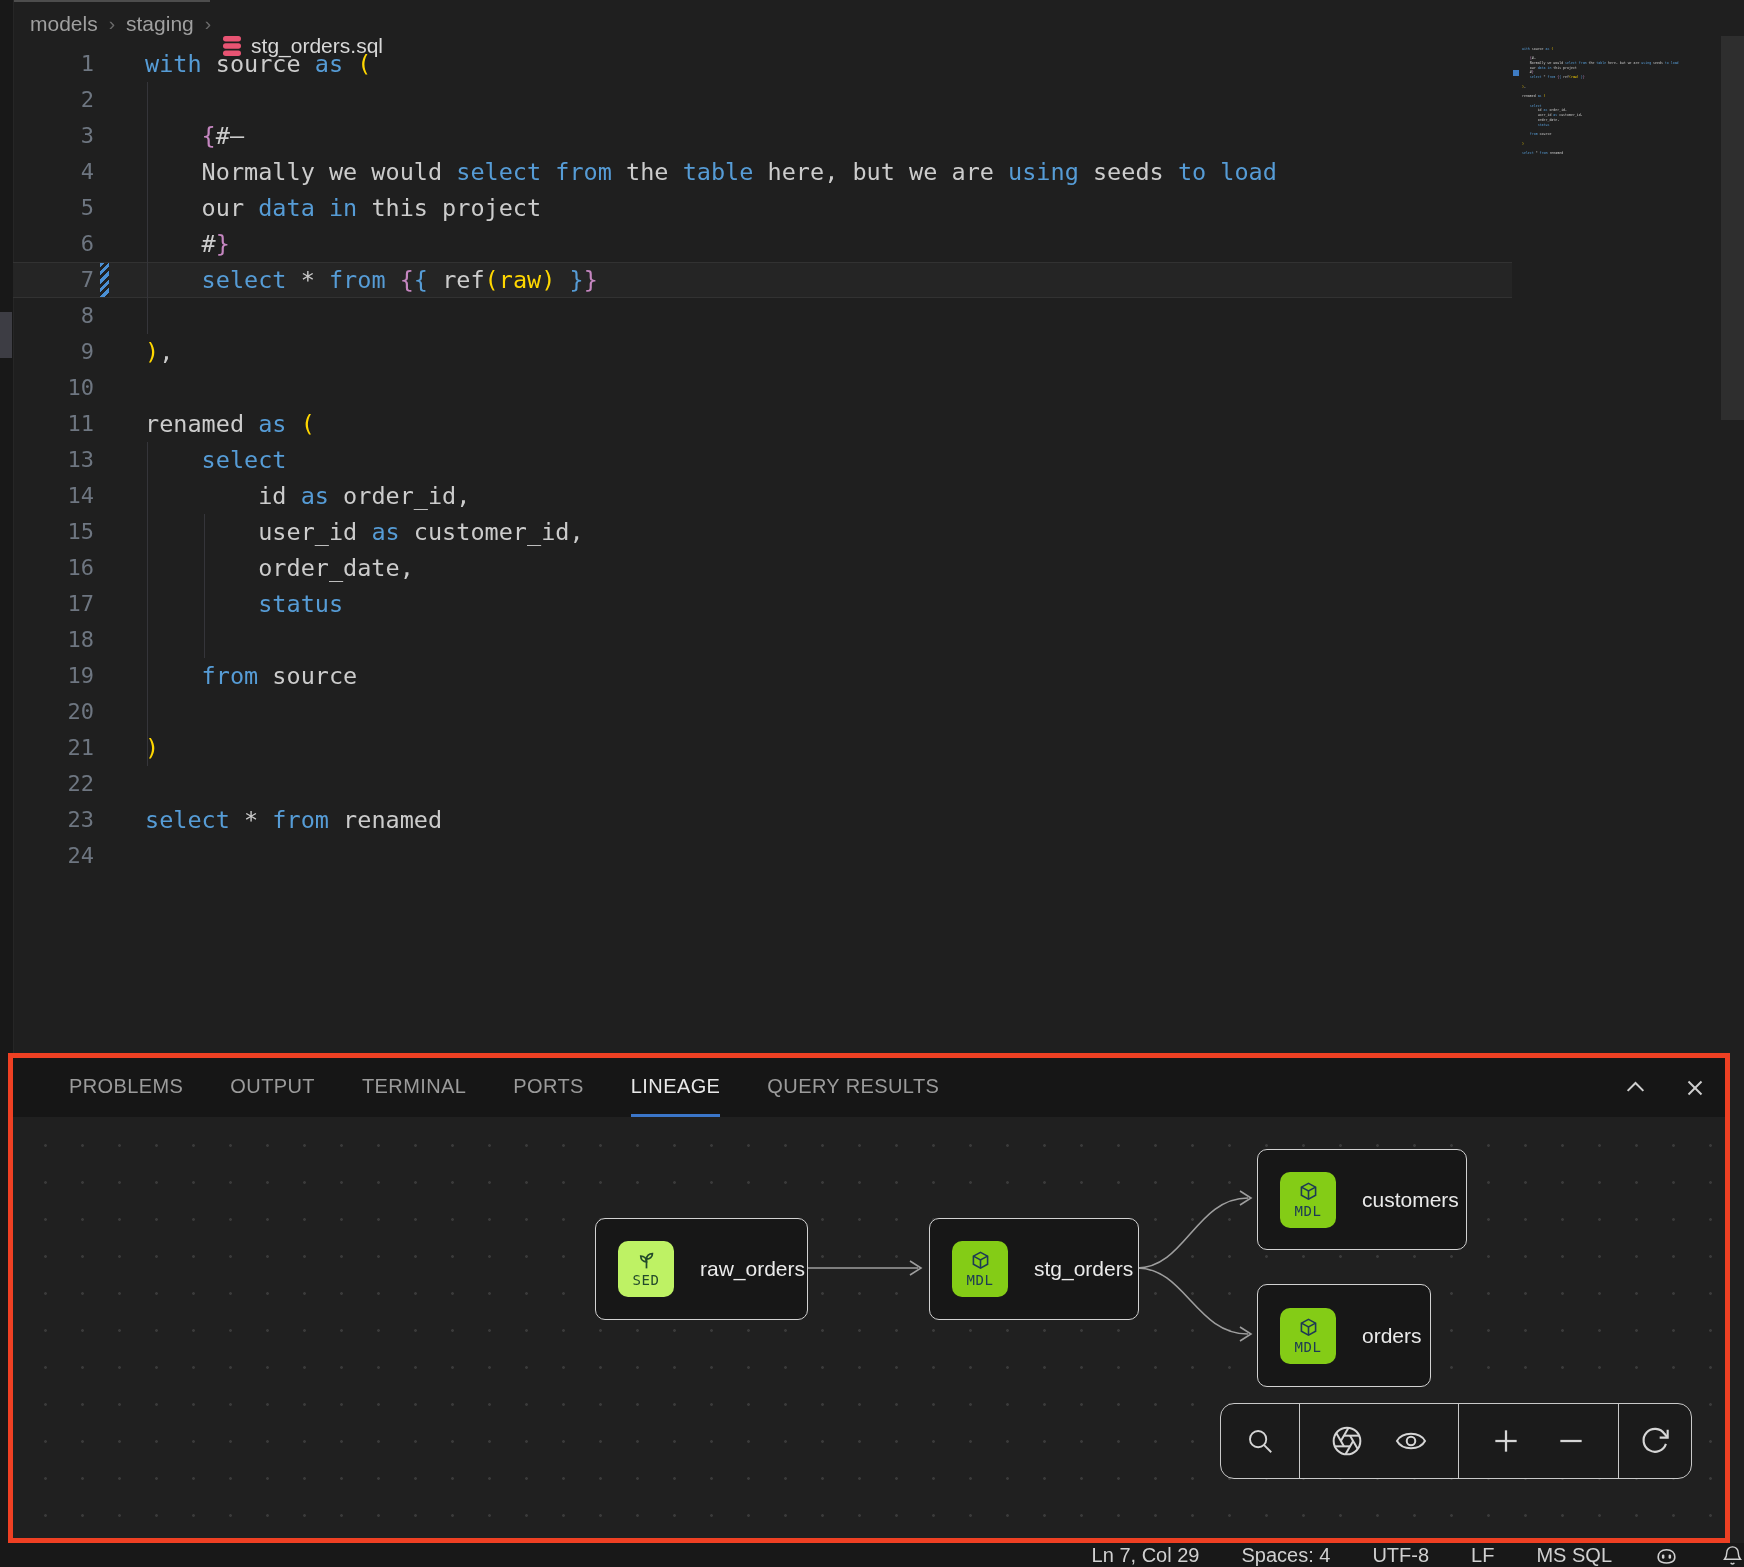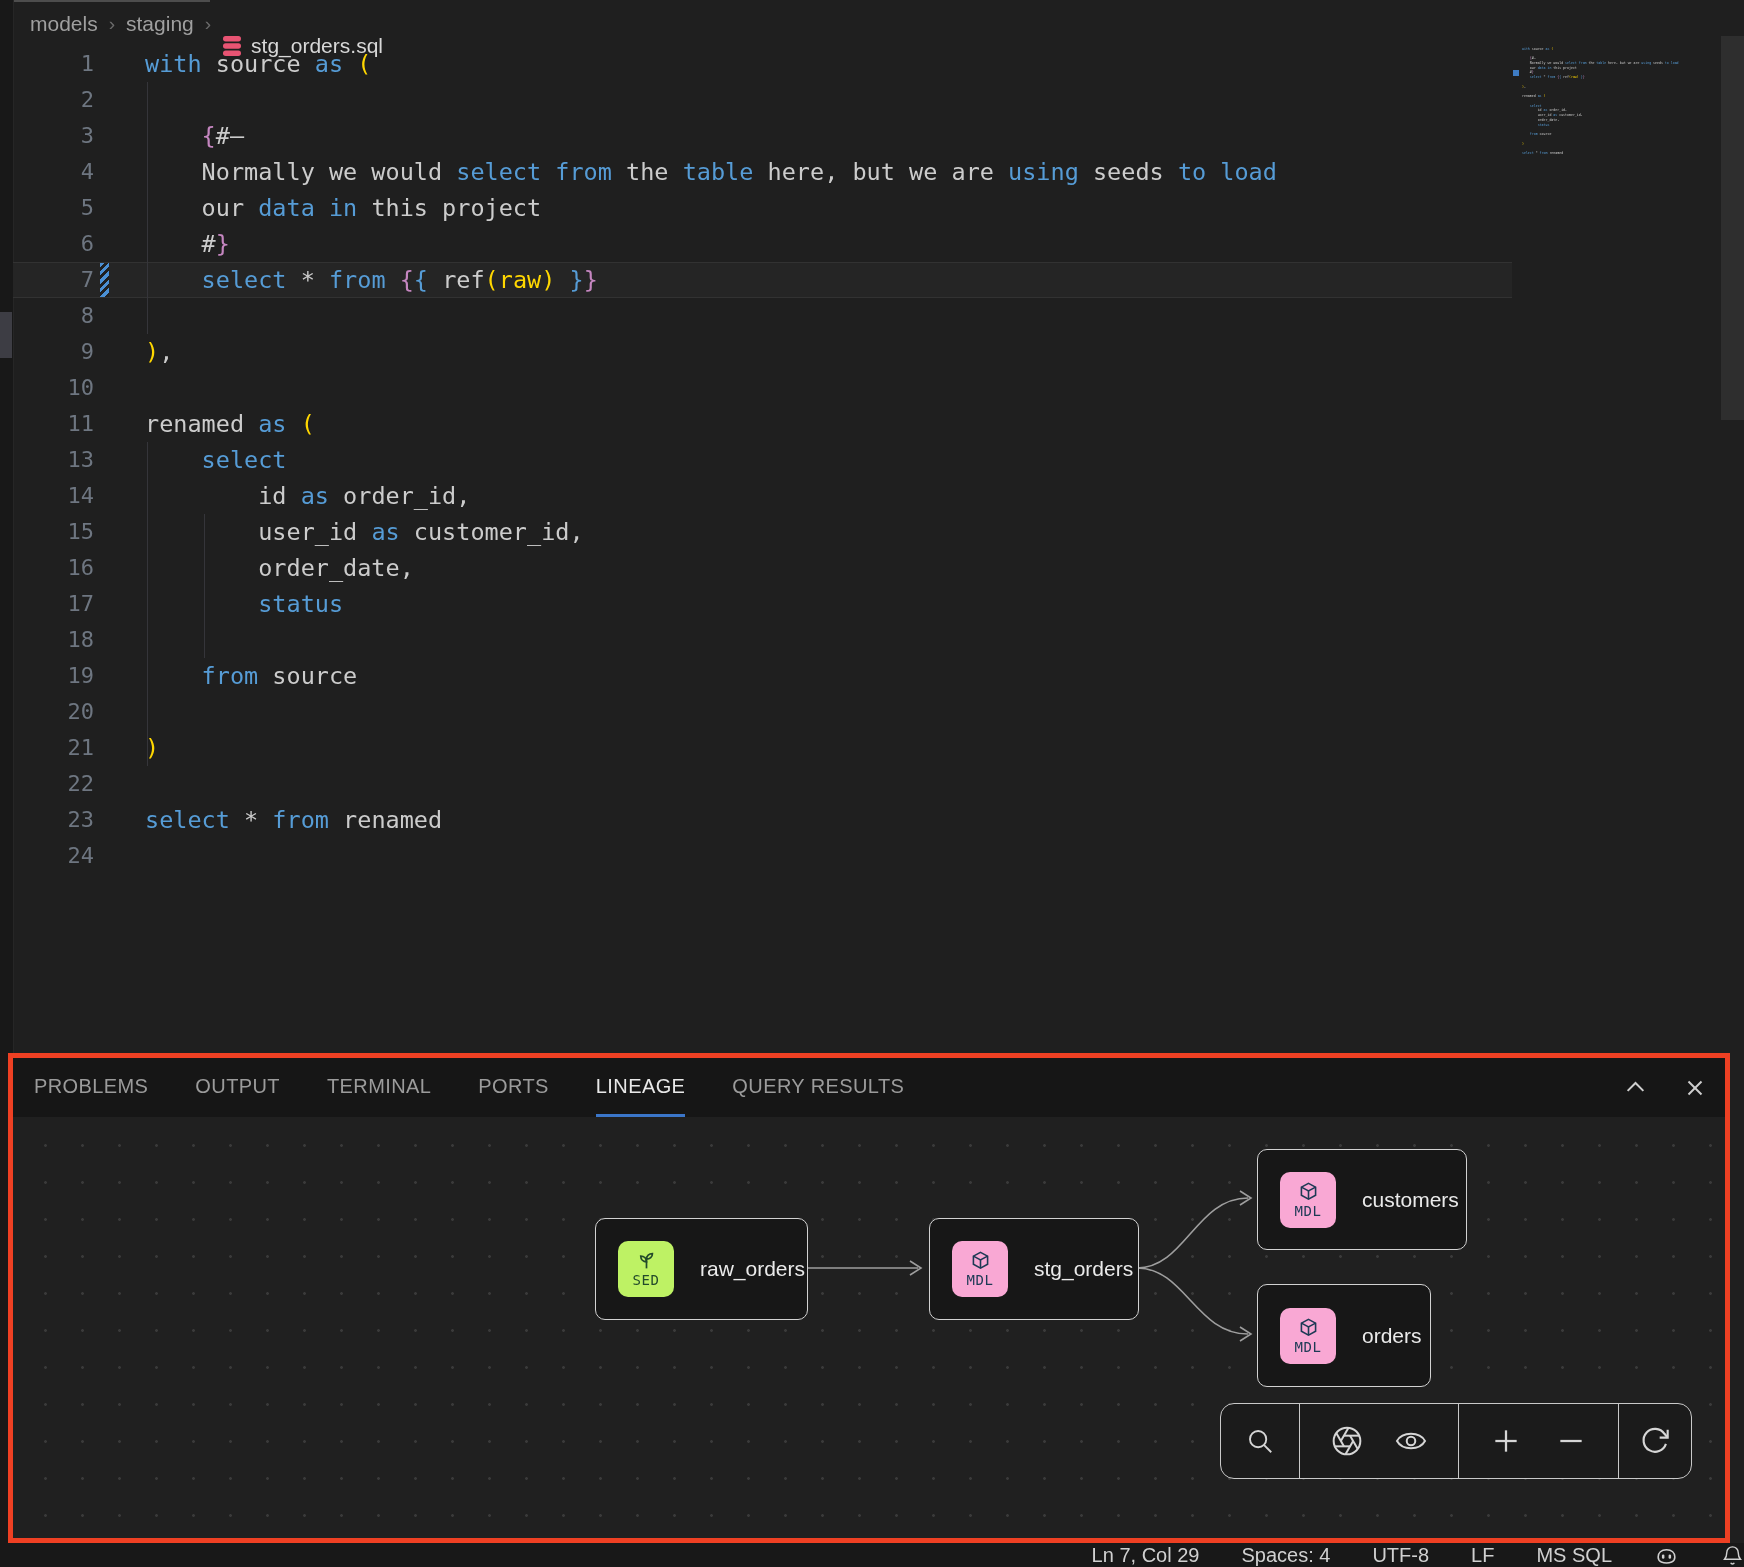--- a/index.html
+++ b/index.html
@@ -26,31 +26,31 @@
   .kw{color:#569cd6}.tx{color:#cccccc}.yl{color:#ffd700}.mg{color:#c586c0}
   .iguide{position:absolute;width:0;border-left:1px solid #35353a;}
   
   .minimap{position:absolute;left:1522px;top:46px;width:196px;height:130px;overflow:hidden;}
   .minimap-inner{transform:scale(0.25);transform-origin:top left;width:780px;}
   .mini-row{height:19px;line-height:19px;font-family:"DejaVu Sans Mono",monospace;font-size:13px;white-space:pre;}
   .mini-marker{position:absolute;left:1513px;top:70px;width:6px;height:6px;background:#3e7cc4;}
   .scrollbar{position:absolute;left:1721px;top:36px;width:23px;height:384px;background:#3a3a3a;opacity:.55;}
   
   .panel-header{position:absolute;left:13px;top:1058px;width:1717px;height:59px;background:#161616;display:flex;align-items:stretch;}
-  .tabs{display:flex;gap:47px;padding-left:21px;align-items:stretch;}
+  .tabs{display:flex;gap:47px;padding-left:56px;align-items:stretch;}
   .tab{display:flex;align-items:center;font-size:20px;letter-spacing:.4px;color:#9b9b9b;border-bottom:3px solid transparent;cursor:default;}
   .tab.active{color:#e8e8e8;border-bottom-color:#3b76c9;}
   .panel-actions{position:absolute;right:18px;top:0;height:59px;display:flex;align-items:center;gap:26px;}
   .canvas{position:absolute;left:13px;top:1117px;width:1717px;height:421px;background:#202020;
           background-image:radial-gradient(#3a3a3a 1.3px,transparent 1.5px);background-size:37px 37px;background-position:14px 10px;}
   
   .node{position:absolute;background:#171717;border:1.5px solid #d2d2d2;border-radius:10px;display:flex;align-items:center;z-index:3;}
   .badge{width:56px;height:56px;border-radius:10px;margin-left:22px;display:flex;flex-direction:column;align-items:center;justify-content:center;flex:0 0 auto;}
   .badge.seed{background:#bef264;}
-  .badge.model{background:#f9a8d4;}
+  .badge.model{background:#84cc16;}
   .badge .btxt{font-family:"DejaVu Sans Mono",monospace;font-size:14px;letter-spacing:.5px;margin-top:1px;}
   .badge.seed .btxt{color:#234a2b;}
   .badge.model .btxt{color:#1d3a55;}
   .node .nlabel{margin-left:26px;font-size:21px;color:#eaeaea;}
   .edges{position:absolute;left:0;top:0;width:1744px;height:1567px;pointer-events:none;z-index:2;}
   
   .gtoolbar{position:absolute;left:1220px;top:1403px;width:472px;height:76px;background:#1b1b1b;
             border:1.5px solid #c9c9c9;border-radius:14px;display:flex;z-index:4;box-sizing:border-box;}
   .gcell{display:flex;align-items:center;justify-content:space-evenly;border-right:1.5px solid #c9c9c9;}
   .gcell:last-child{border-right:none;}

